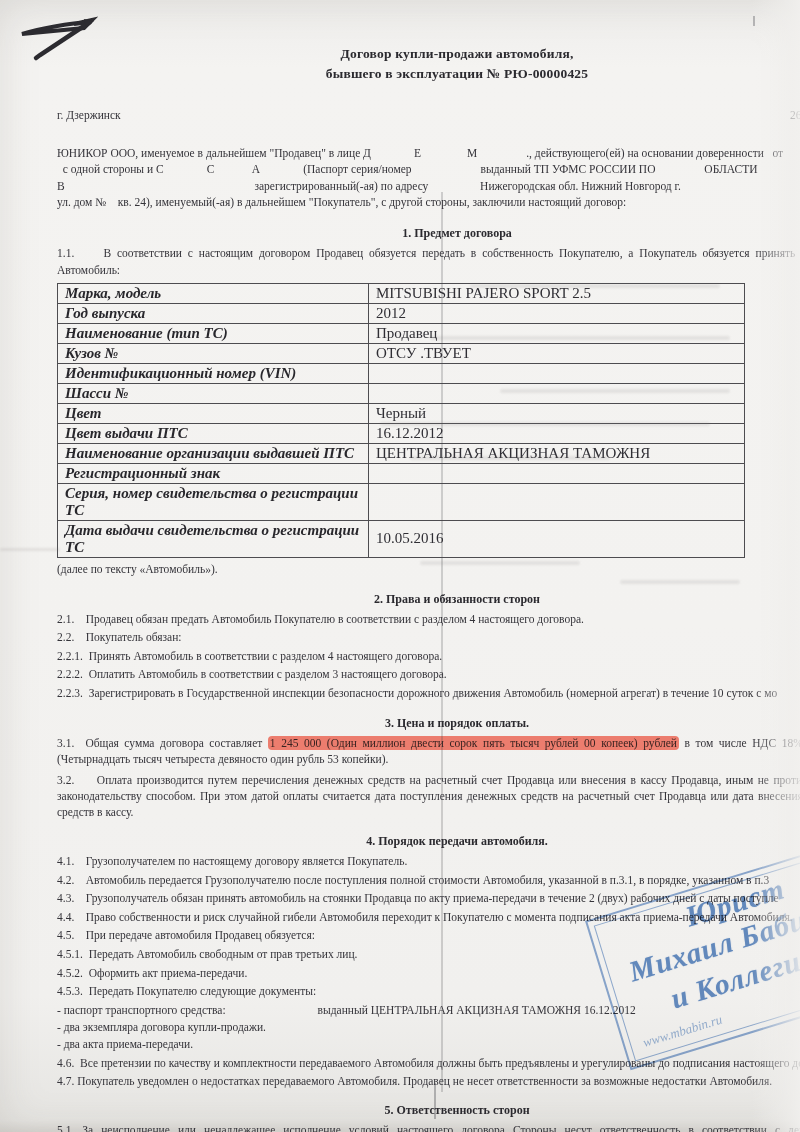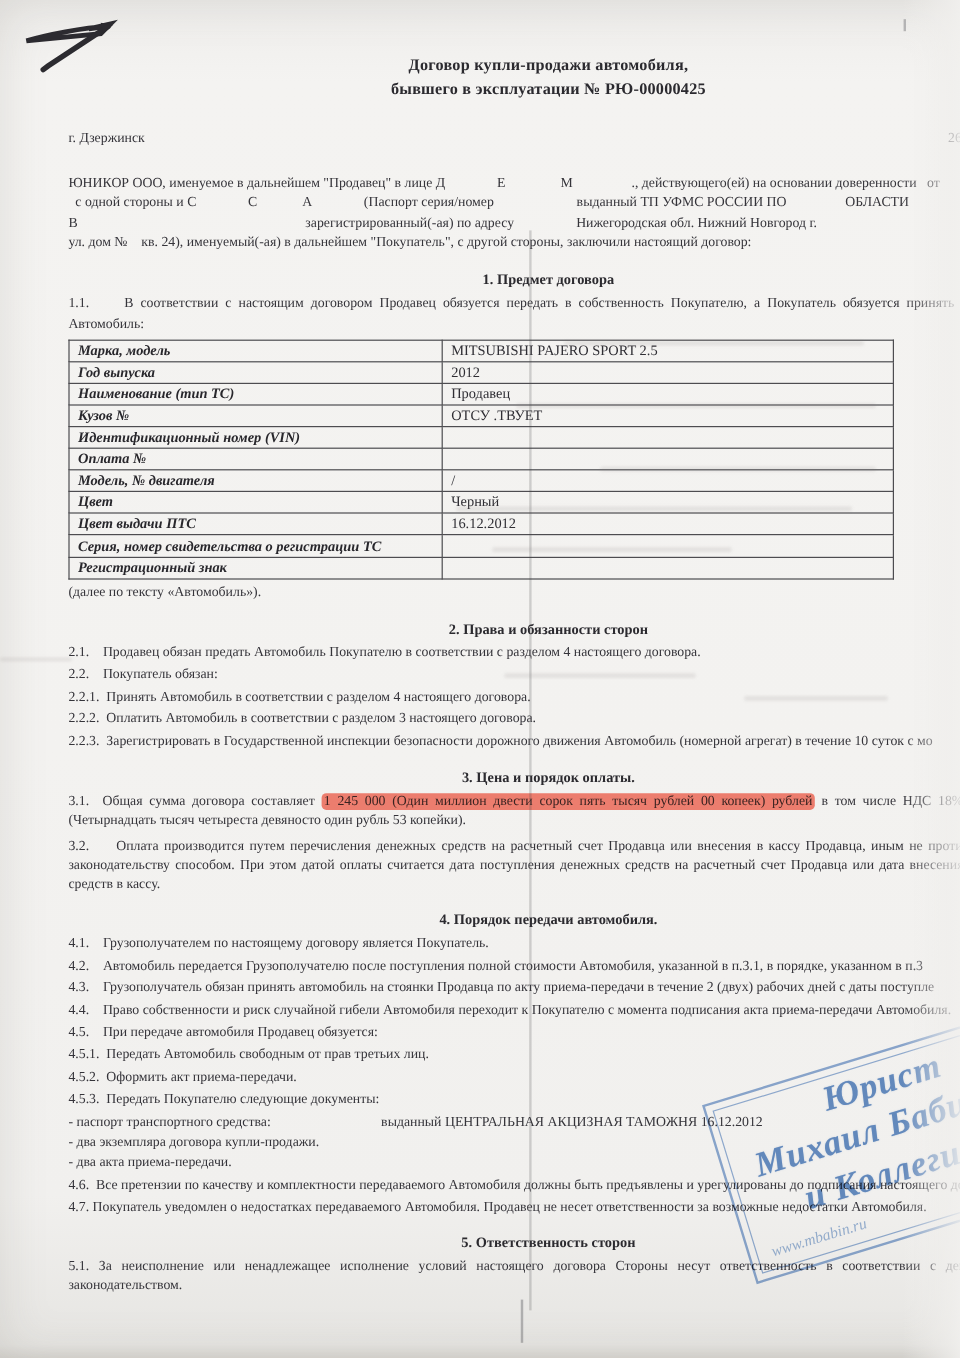--- a/index.html
+++ b/index.html
@@ -12,21 +12,21 @@
   }
   .content{position:absolute;left:0;top:0;width:800px;}
   .pad{padding:0 52px 0 57px;}
   .doc-title{margin-top:44px;text-align:center;font-weight:bold;font-size:13.5px;line-height:1.45;color:#2b2a2f;letter-spacing:.2px;}
   .meta-row{display:flex;justify-content:space-between;margin-top:26px;font-size:11.5px;}
   .intro{margin-top:24px;font-size:11.5px;line-height:1.42;white-space:pre-wrap;}
   .sec-head{text-align:center;font-weight:bold;font-size:12px;color:#2b2a2f;margin:14px 0 4px 0;}
   .clause{font-size:11.5px;line-height:1.4;margin:0 0 4.5px 0;text-align:justify;white-space:pre-wrap;}
   .clause.tight{margin-bottom:2.5px;}
   table.car{border-collapse:collapse;width:688px;margin-top:5px;}
-  table.car td{border:1.4px solid #4d4c50;padding:1px 7px;height:15.1px;font-size:12px;vertical-align:middle;}
+  table.car td{border:1.4px solid #4d4c50;padding:1px 7px;height:15.1px;font-size:15px;vertical-align:middle;}
   td.lbl{width:296px;font-weight:bold;font-style:italic;color:#28272c;}
   td.val{color:#2f2e34;}
   .after-table{font-size:11.5px;margin-top:5px;}
   .hl{background:#ec7d6e;border-radius:4px;padding:1px 2px;box-decoration-break:clone;-webkit-box-decoration-break:clone;color:#3a2321;}
   .fold-line{position:absolute;left:441px;top:192px;width:1.5px;height:900px;background:rgba(70,70,75,.22);}
   .fold-line-b{position:absolute;left:434px;top:1083px;width:2px;height:36px;background:rgba(70,70,75,.35);}
   .edge-fade{position:absolute;right:0;top:0;width:48px;height:1132px;background:linear-gradient(to right,rgba(243,242,240,0),rgba(243,242,240,.85));pointer-events:none;}
   .artifact{position:absolute;background:rgba(125,122,118,.14);filter:blur(1.2px);border-radius:2px;}
   .stamp{
     position:absolute;left:585px;top:921px;width:330px;height:152px;
@@ -87,42 +87,46 @@
           </tr>
         <tr>
             <td class="lbl">Кузов №</td>
             <td class="val">ОТСУ .ТВУЕТ</td>
           </tr>
         <tr>
             <td class="lbl">Идентификационный номер (VIN)</td>
             <td class="val"></td>
           </tr>
         <tr>
-            <td class="lbl">Оплата №</td>
+            <td class="lbl">Шасси №</td>
             <td class="val"></td>
-          </tr>
-        <tr>
-            <td class="lbl">Модель, № двигателя</td>
-            <td class="val">/</td>
           </tr>
         <tr>
             <td class="lbl">Цвет</td>
             <td class="val">Черный</td>
           </tr>
         <tr>
             <td class="lbl">Цвет выдачи ПТС</td>
             <td class="val">16.12.2012</td>
           </tr>
         <tr>
+            <td class="lbl">Наименование организации выдавшей ПТС</td>
+            <td class="val">ЦЕНТРАЛЬНАЯ АКЦИЗНАЯ ТАМОЖНЯ</td>
+          </tr>
+        <tr>
+            <td class="lbl">Регистрационный знак</td>
+            <td class="val"></td>
+          </tr>
+        <tr>
             <td class="lbl">Серия, номер свидетельства о регистрации ТС</td>
             <td class="val"></td>
           </tr>
         <tr>
-            <td class="lbl">Регистрационный знак</td>
-            <td class="val"></td>
+            <td class="lbl">Дата выдачи свидетельства о регистрации ТС</td>
+            <td class="val">10.05.2016</td>
           </tr>
       </tbody>
     </table>
     <div class="after-table">(далее по тексту  «Автомобиль»).</div>
 
     <div class="sec-head" style="margin-top:17px;">2. Права и обязанности сторон</div>
     <p class="clause tight">2.1.    Продавец обязан предать Автомобиль Покупателю в соответствии с разделом 4 настоящего договора.</p>
     <p class="clause tight">2.2.    Покупатель обязан:</p>
     <p class="clause tight">2.2.1.  Принять Автомобиль в соответствии с разделом 4 настоящего договора.</p>
     <p class="clause tight">2.2.2.  Оплатить Автомобиль в соответствии с разделом 3 настоящего договора.</p>

